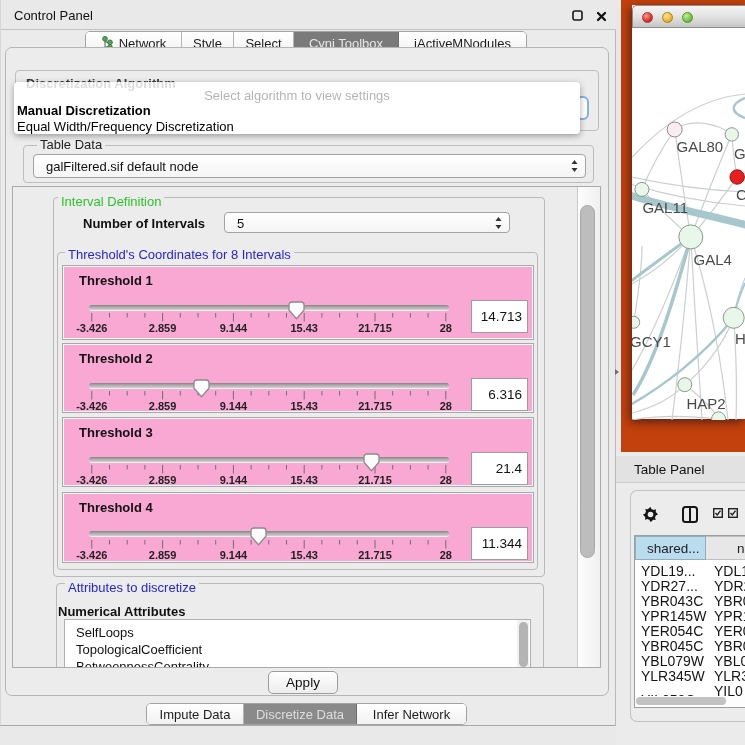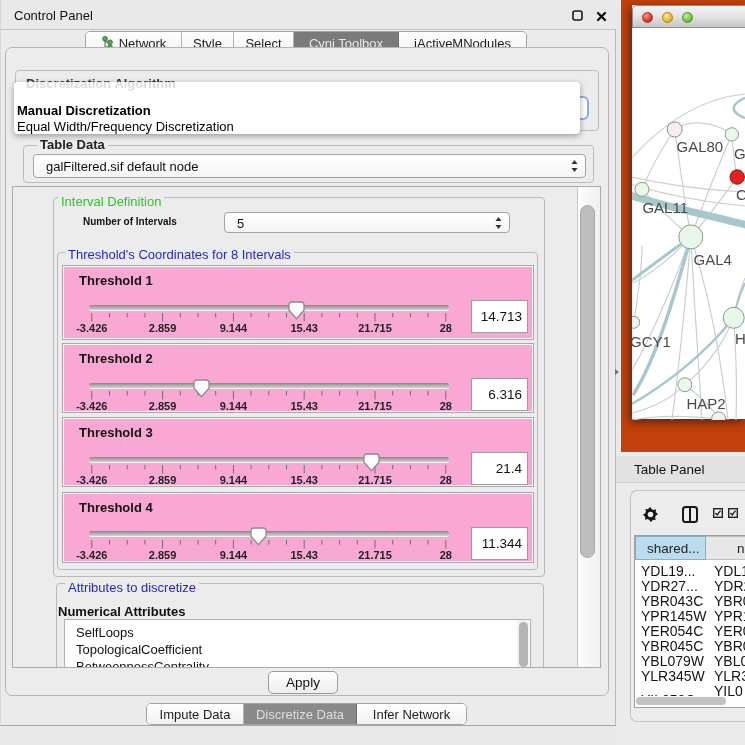--- a/index.html
+++ b/index.html
@@ -105,33 +105,33 @@
       <div style="width:127px">jActiveMNodules</div>
     </div>
 
     <div id="content" class="abs">
 
       <div class="group" style="left:9px;top:22px;width:584px;height:61px"></div>
 
       <div class="abs" style="left:545px;top:48px;width:38px;height:24px;background:#fff;border:2.5px solid #85b2e4;border-radius:6px"></div>
 
       <div class="group" style="left:17px;top:97px;width:571px;height:38px"></div>
-      <div class="gtitle" style="left:31px;top:90px;font-weight:bold;color:#222">Table Data</div>
+      <div class="gtitle" style="left:31px;top:90px;font-weight:normal;color:#222">Table Data</div>
       <div class="combo" style="left:27px;top:106px;width:553px;height:24px">
         <span class="txt">galFiltered.sif default node</span>
         <svg class="arr" viewBox="0 0 7 12">
             <path d="M3.5 0 L6.5 4 H0.5 Z M3.5 12 L0.5 8 H6.5 Z" fill="#333"></path>
           </svg>
       </div>
 
       <div class="abs" id="scrollpanel" style="left:6px;top:138px;width:589px;height:482px;border:1px solid #ababab;background:#ececec;overflow:hidden">
 
         <div class="group" style="left:40px;top:10px;width:492px;height:380px;border-color:#b9b9b9"></div>
         <div class="gtitle" style="left:45px;top:3.5px;padding-top:4px;color:#2ec22e">Interval Definition</div>
-        <div class="abs" style="left:70px;top:29px;font-size:10px;font-weight:bold;color:#111">Number of Intervals</div>
+        <div class="abs" style="left:70px;top:29px;font-size:13px;font-weight:bold;color:#111">Number of Intervals</div>
         <div class="combo" style="left:211px;top:25px;width:286px;height:21px">
           <span class="txt">5</span>
           <svg class="arr" viewBox="0 0 7 12">
               <path d="M3.5 0 L6.5 4 H0.5 Z M3.5 12 L0.5 8 H6.5 Z" fill="#333"></path>
             </svg>
         </div>
 
         <div class="group" style="left:44px;top:65px;width:481px;height:318px;border-color:#b9b9b9"></div>
         <div class="gtitle" style="left:52px;top:57px;padding-top:4px;color:#2525d5">Threshold's Coordinates for 8 Intervals</div>
 
@@ -311,20 +311,21 @@
     </div>
 
     <div class="abs" style="left:25px;top:74px;width:220px;height:8px;overflow:hidden;z-index:40">
       <span style="position:absolute;left:0;top:2px;font-size:13px;font-weight:bold;color:#3a3a3a;white-space:nowrap">Discretization Algorithm</span>
       </div>
     <div class="abs" style="left:25px;top:82px;width:220px;height:9px;overflow:hidden;z-index:60">
       <span style="position:absolute;left:0;top:-6px;font-size:13px;font-weight:bold;color:#dedede;white-space:nowrap">Discretization Algorithm</span>
       </div>
 
     <div id="popup" class="abs">
+      <div class="abs" style="left:0;top:6px;width:566px;text-align:center;font-size:13px;color:#b4b4b4">Select algorithm to view settings</div>
       <div class="abs" style="left:3px;top:21px;font-size:13px;font-weight:bold;color:#000">Manual Discretization</div>
       <div class="abs" style="left:3px;top:37px;font-size:13px;color:#000">Equal Width/Frequency Discretization</div>
     </div>
 
     <div id="bottomseg" class="seg">
       <div style="width:97px">Impute Data</div>
       <div class="sel" style="width:113px">Discretize Data</div>
       <div style="width:109px">Infer Network</div>
     </div>
   </div>

